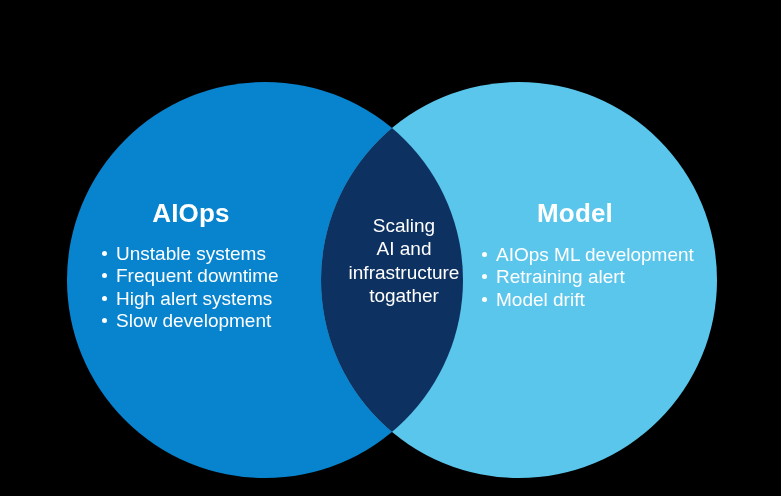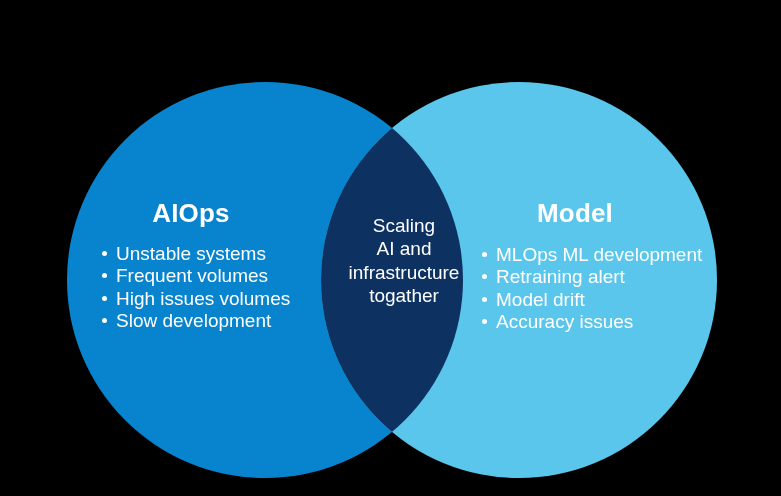--- a/index.html
+++ b/index.html
@@ -86,34 +86,33 @@
     <circle cx="519" cy="280" r="198" fill="#5BC6EB"></circle>
     <g clip-path="url(#left-circle-clip)">
       <circle cx="519" cy="280" r="198" fill="#0D3161"></circle>
     </g>
   </svg>
 
   <h2 class="circle-title left-title">AIOps</h2>
 
   <ul class="bullet-list left-list">
     <li>Unstable systems</li>
-    <li>Frequent volumes</li>
-    <li>High issues volumes</li>
+    <li>Frequent downtime</li>
+    <li>High alert systems</li>
     <li>Slow development</li>
   </ul>
 
   <div class="center-text">
     <div>Scaling</div>
     <div>AI and</div>
     <div>infrastructure</div>
     <div>togather</div>
   </div>
 
   <h2 class="circle-title right-title">Model</h2>
 
   <ul class="bullet-list right-list">
-    <li>MLOps ML development</li>
+    <li>AIOps ML development</li>
     <li>Retraining alert</li>
     <li>Model drift</li>
-    <li>Accuracy issues</li>
   </ul>
 
 </div>
 
 </body></html>

